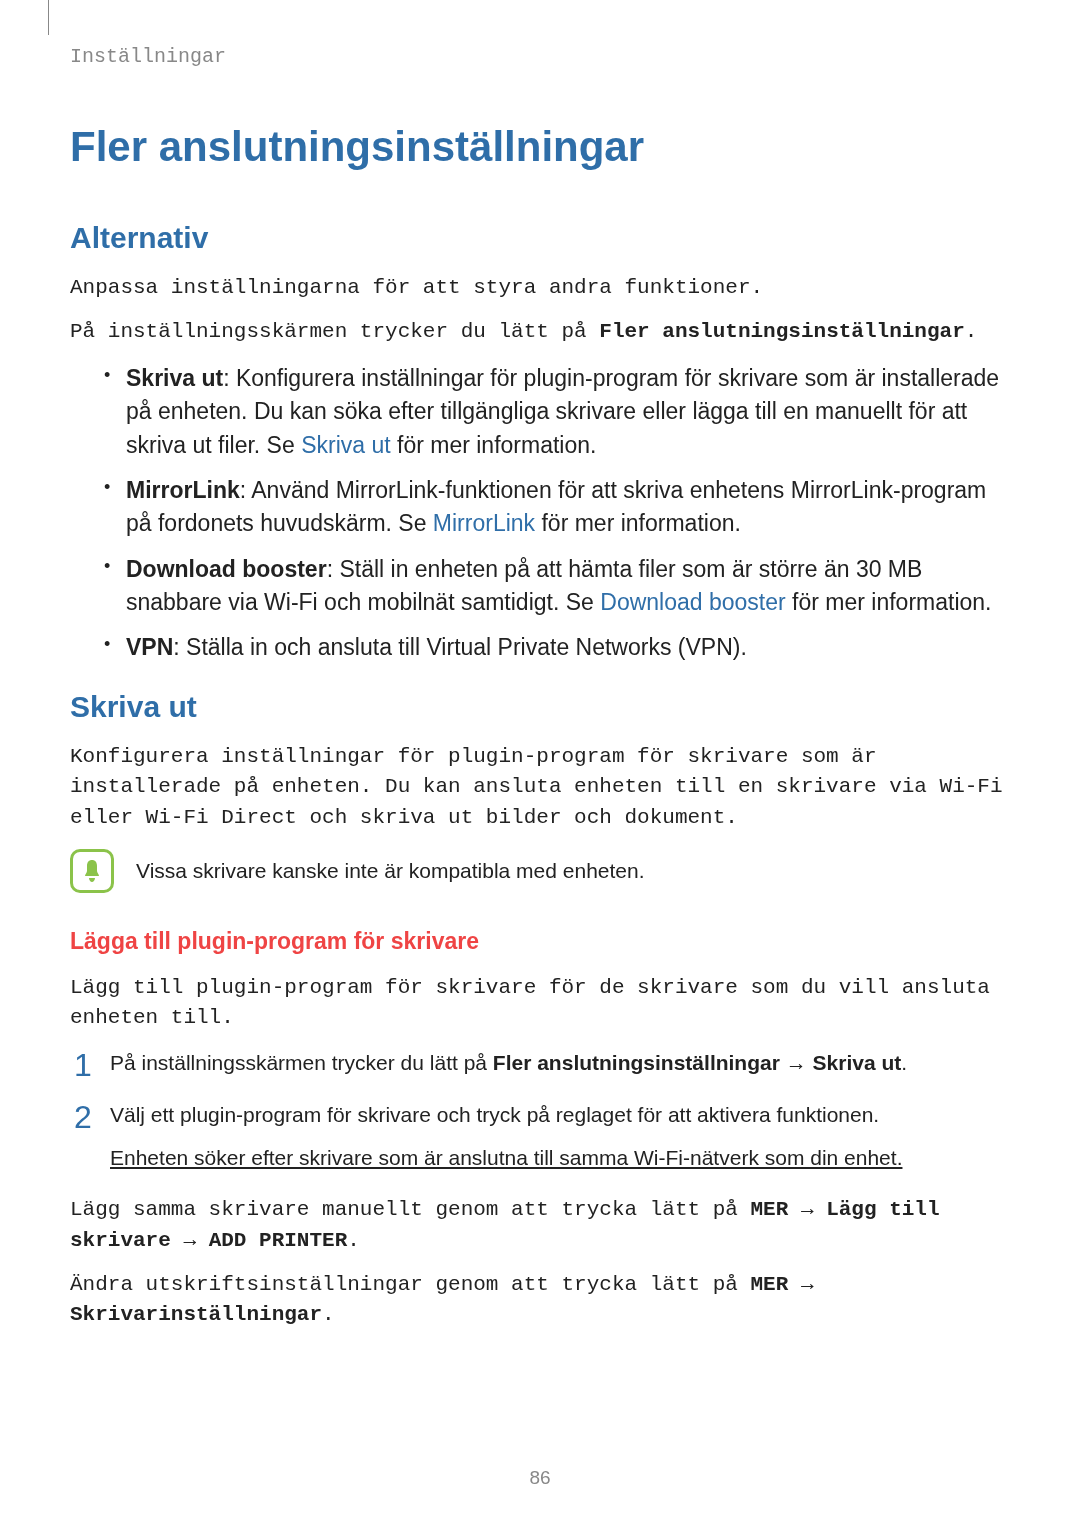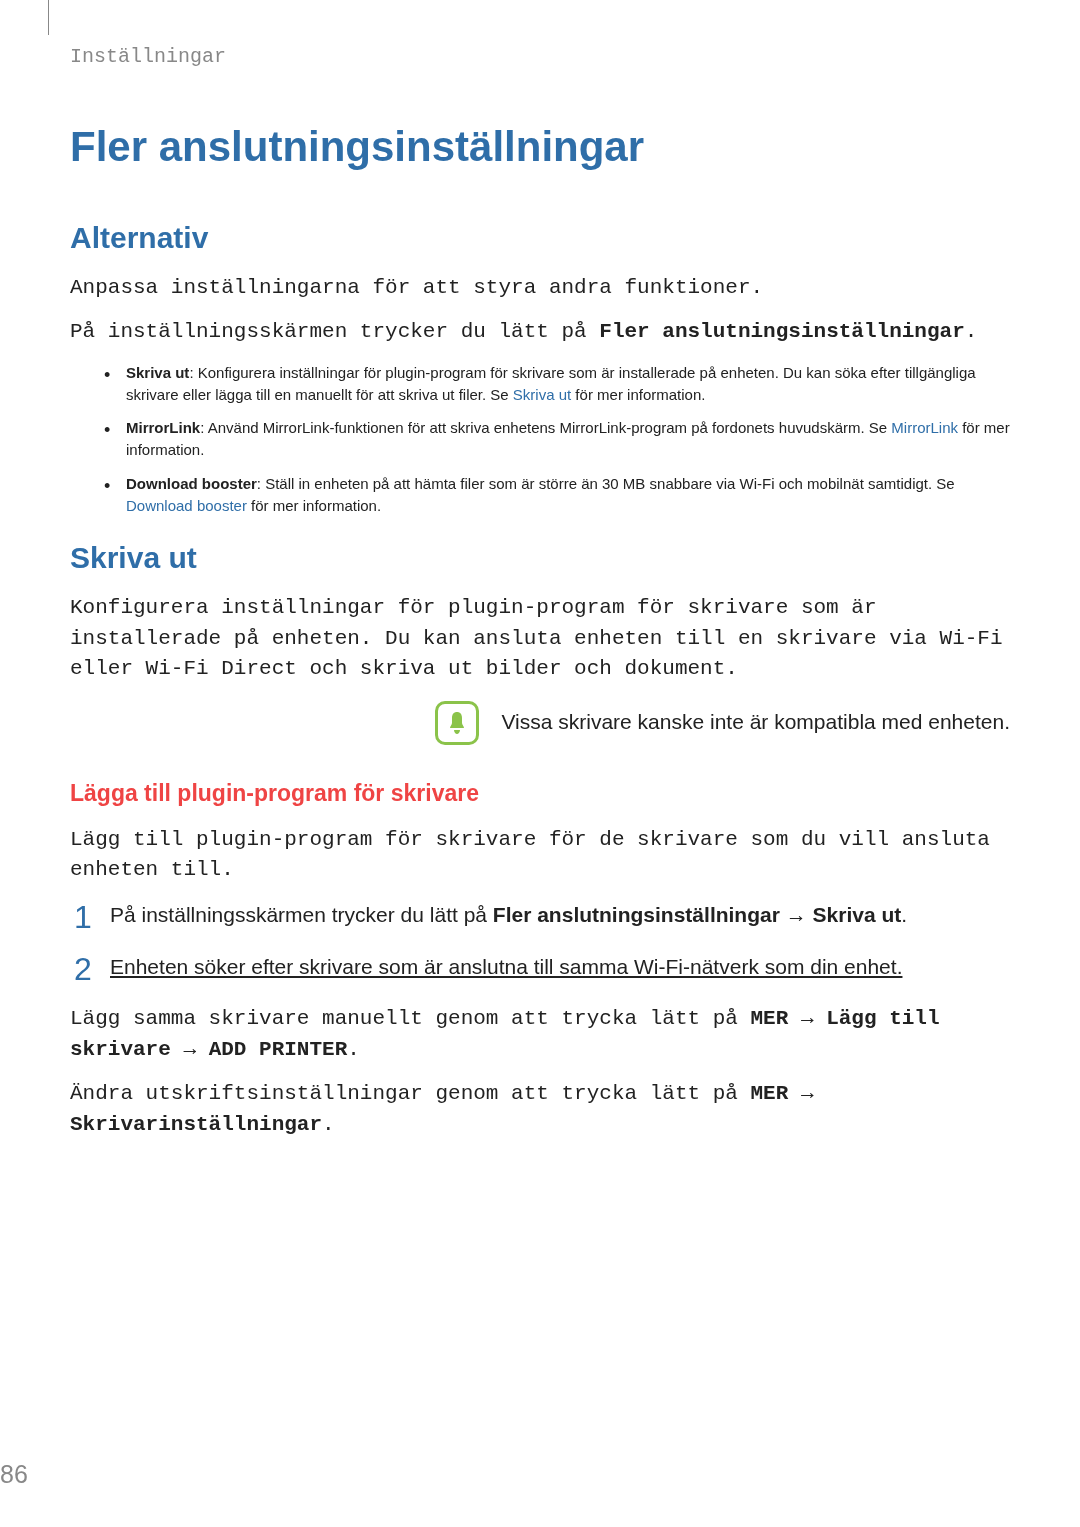--- a/index.html
+++ b/index.html
@@ -63,38 +63,37 @@
   .link {
     color: #2f6ea8;
   }
   ul.bullets {
     list-style: none;
     margin: 2px 0 25px 30px;
   }
   ul.bullets li {
     position: relative;
     color: #222;
-    font-size: 15px;
+    font-size: 23px;
     line-height: 1.45;
     padding-left: 26px;
     margin-bottom: 12px;
   }
   ul.bullets li::before {
     content: "•";
     position: absolute;
     left: 4px;
     top: 0;
     color: #222;
     font-size: 18px;
   }
   .note-row {
     display: flex;
     align-items: center;
     margin: 16px 0 6px 0;
-    justify-content: flex-end;
   }
   .note-icon {
     width: 44px;
     height: 44px;
     border: 3px solid #8bc34a;
     border-radius: 10px;
     display: flex;
     align-items: center;
     justify-content: center;
     margin-right: 22px;
@@ -133,22 +132,23 @@
   .step-sub {
     display: block;
     margin-top: 12px;
     text-decoration: underline;
   }
   .page-num {
     position: absolute;
     bottom: 38px;
     left: 0;
     right: 0;
+    text-align: center;
     color: #888;
-    font-size: 25px;
+    font-size: 19px;
   }
 </style>
 </head>
 <body>
 
 <div class="left-margin-line"></div>
 
 <div class="breadcrumb">Inställningar</div>
 
 <div class="h1">Fler anslutningsinställningar</div>
@@ -163,20 +163,23 @@
 
 <ul class="bullets">
   <li>
     <span class="bold">Skriva ut</span><span>: Konfigurera inställningar för plugin-program för skrivare som är installerade på enheten. Du kan söka efter tillgängliga skrivare eller lägga till en manuellt för att skriva ut filer. Se </span><span class="link">Skriva ut</span><span> för mer information.</span>
   </li>
   <li>
     <span class="bold">MirrorLink</span><span>: Använd MirrorLink-funktionen för att skriva enhetens MirrorLink-program på fordonets huvudskärm. Se </span><span class="link">MirrorLink</span><span> för mer information.</span>
   </li>
   <li>
     <span class="bold">Download booster</span><span>: Ställ in enheten på att hämta filer som är större än 30 MB snabbare via Wi-Fi och mobilnät samtidigt. Se </span><span class="link">Download booster</span><span> för mer information.</span>
+  </li>
+  <li>
+    <span class="bold">VPN</span><span>: Ställa in och ansluta till Virtual Private Networks (VPN).</span>
   </li>
 </ul>
 
 <div class="h2">Skriva ut</div>
 
 <p>Konfigurera inställningar för plugin-program för skrivare som är installerade på enheten. Du kan ansluta enheten till en skrivare via Wi-Fi eller Wi-Fi Direct och skriva ut bilder och dokument.</p>
 
 <div class="note-row">
   <div class="note-icon">
     <svg viewBox="0 0 24 26">
@@ -190,20 +193,21 @@
 
 <p>Lägg till plugin-program för skrivare för de skrivare som du vill ansluta enheten till.</p>
 
 <ol class="steps">
   <li>
     <span class="step-num">1</span>
     <span>På inställningsskärmen trycker du lätt på </span><span class="bold">Fler anslutningsinställningar</span><span> → </span><span class="bold">Skriva ut</span><span>.</span>
   </li>
   <li>
     <span class="step-num">2</span>
+    <span>Välj ett plugin-program för skrivare och tryck på reglaget för att aktivera funktionen.</span>
     <span class="step-sub">Enheten söker efter skrivare som är anslutna till samma Wi-Fi-nätverk som din enhet.</span>
   </li>
 </ol>
 
 <p>
   <span>Lägg samma skrivare manuellt genom att trycka lätt på </span><span class="bold">MER</span><span> → </span><span class="bold">Lägg till skrivare</span><span> → </span><span class="bold">ADD PRINTER</span><span>.</span>
 </p>
 
 <p>
   <span>Ändra utskriftsinställningar genom att trycka lätt på </span><span class="bold">MER</span><span> → </span><span class="bold">Skrivarinställningar</span><span>.</span>

